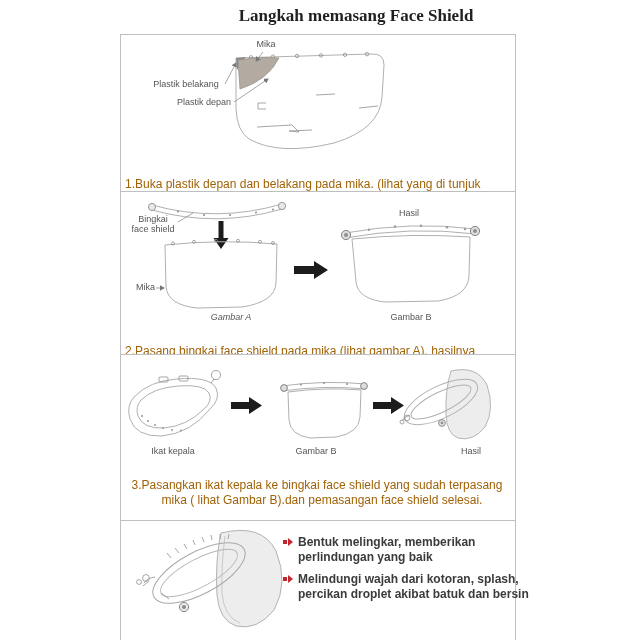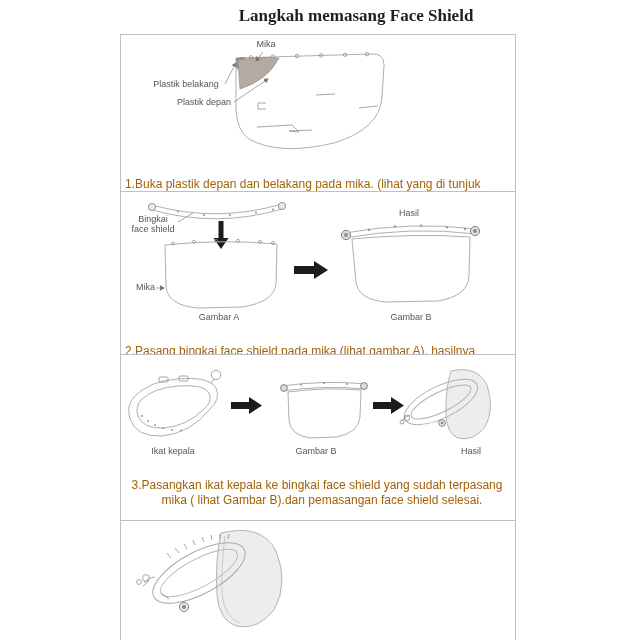--- a/index.html
+++ b/index.html
@@ -137,21 +137,21 @@
         <circle cx="300" cy="33.8" r="1.2" fill="#999"></circle>
         <circle cx="326" cy="35.2" r="1.2" fill="#999"></circle>
         <circle cx="344" cy="37" r="1.2" fill="#999"></circle>
         <path class="stroke" d="M231,47 Q292,41 349,45 L348,84 Q347,104 317,109 L264,110 Q237,107 235,90 Z" fill="#ffffff"></path>
       </g>
     </svg>
     <span class="lbl" style="left:6px; top:22px; width:52px;">Bingkai
 face shield</span>
     <span class="lbl" style="left:266px; top:16px; width:44px;">Hasil</span>
     <span class="lbl right" style="left:10px; top:90px; width:24px;">Mika</span>
-    <span class="lbl" style="left:68px; top:120px; width:60px;">Gambar A</span>
+    <span class="lbl" style="left:80px; top:120px; width:60px;font-style:italic;">Gambar A</span>
     <span class="lbl" style="left:258px; top:120px; width:64px;">Gambar B</span>
     <div class="step-caption" style="top:132px;">2.Pasang bingkai face shield pada mika (lihat gambar A). hasilnya
 seperti gambar B</div>
   </div>
 
   <div class="section" id="sec3">
     <svg width="396" height="143" viewBox="0 0 396 143">
 
       <g>
         <path class="stroke" d="M13,42 Q28,26 56,24 Q88,21 95,33 Q100,44 89,54 Q70,78 41,81 Q15,82 9,64 Q5,51 13,42 Z"></path>
@@ -219,16 +219,26 @@
         <circle cx="63" cy="86" r="4.6" fill="#e8e8e8" stroke="#7a7a7a" stroke-width="0.9"></circle>
         <circle cx="63" cy="86" r="2" fill="#8a8a8a"></circle>
         <path class="thin" d="M34,56 q-8,1 -11,6"></path>
         <path class="thin" d="M28,60 l-6,5"></path>
         <circle class="thin" cx="25" cy="57" r="3.4" fill="#eee"></circle>
         <circle class="thin" cx="18" cy="61" r="2.4" fill="#eee"></circle>
         <path class="thin" d="M40,72 l8,6"></path>
       </g>
     </svg>
     <ul class="bullets">
+      <li>
+        <span class="bmark"><span class="bmark-bar"></span><span class="bmark-tri"></span></span>
+        <span>Bentuk melingkar, memberikan
+perlindungan yang baik</span>
+      </li>
+      <li>
+        <span class="bmark"><span class="bmark-bar"></span><span class="bmark-tri"></span></span>
+        <span>Melindungi wajah dari kotoran, splash,
+percikan droplet akibat batuk dan bersin</span>
+      </li>
     </ul>
   </div>
 
 </div>
 
 </body></html>

